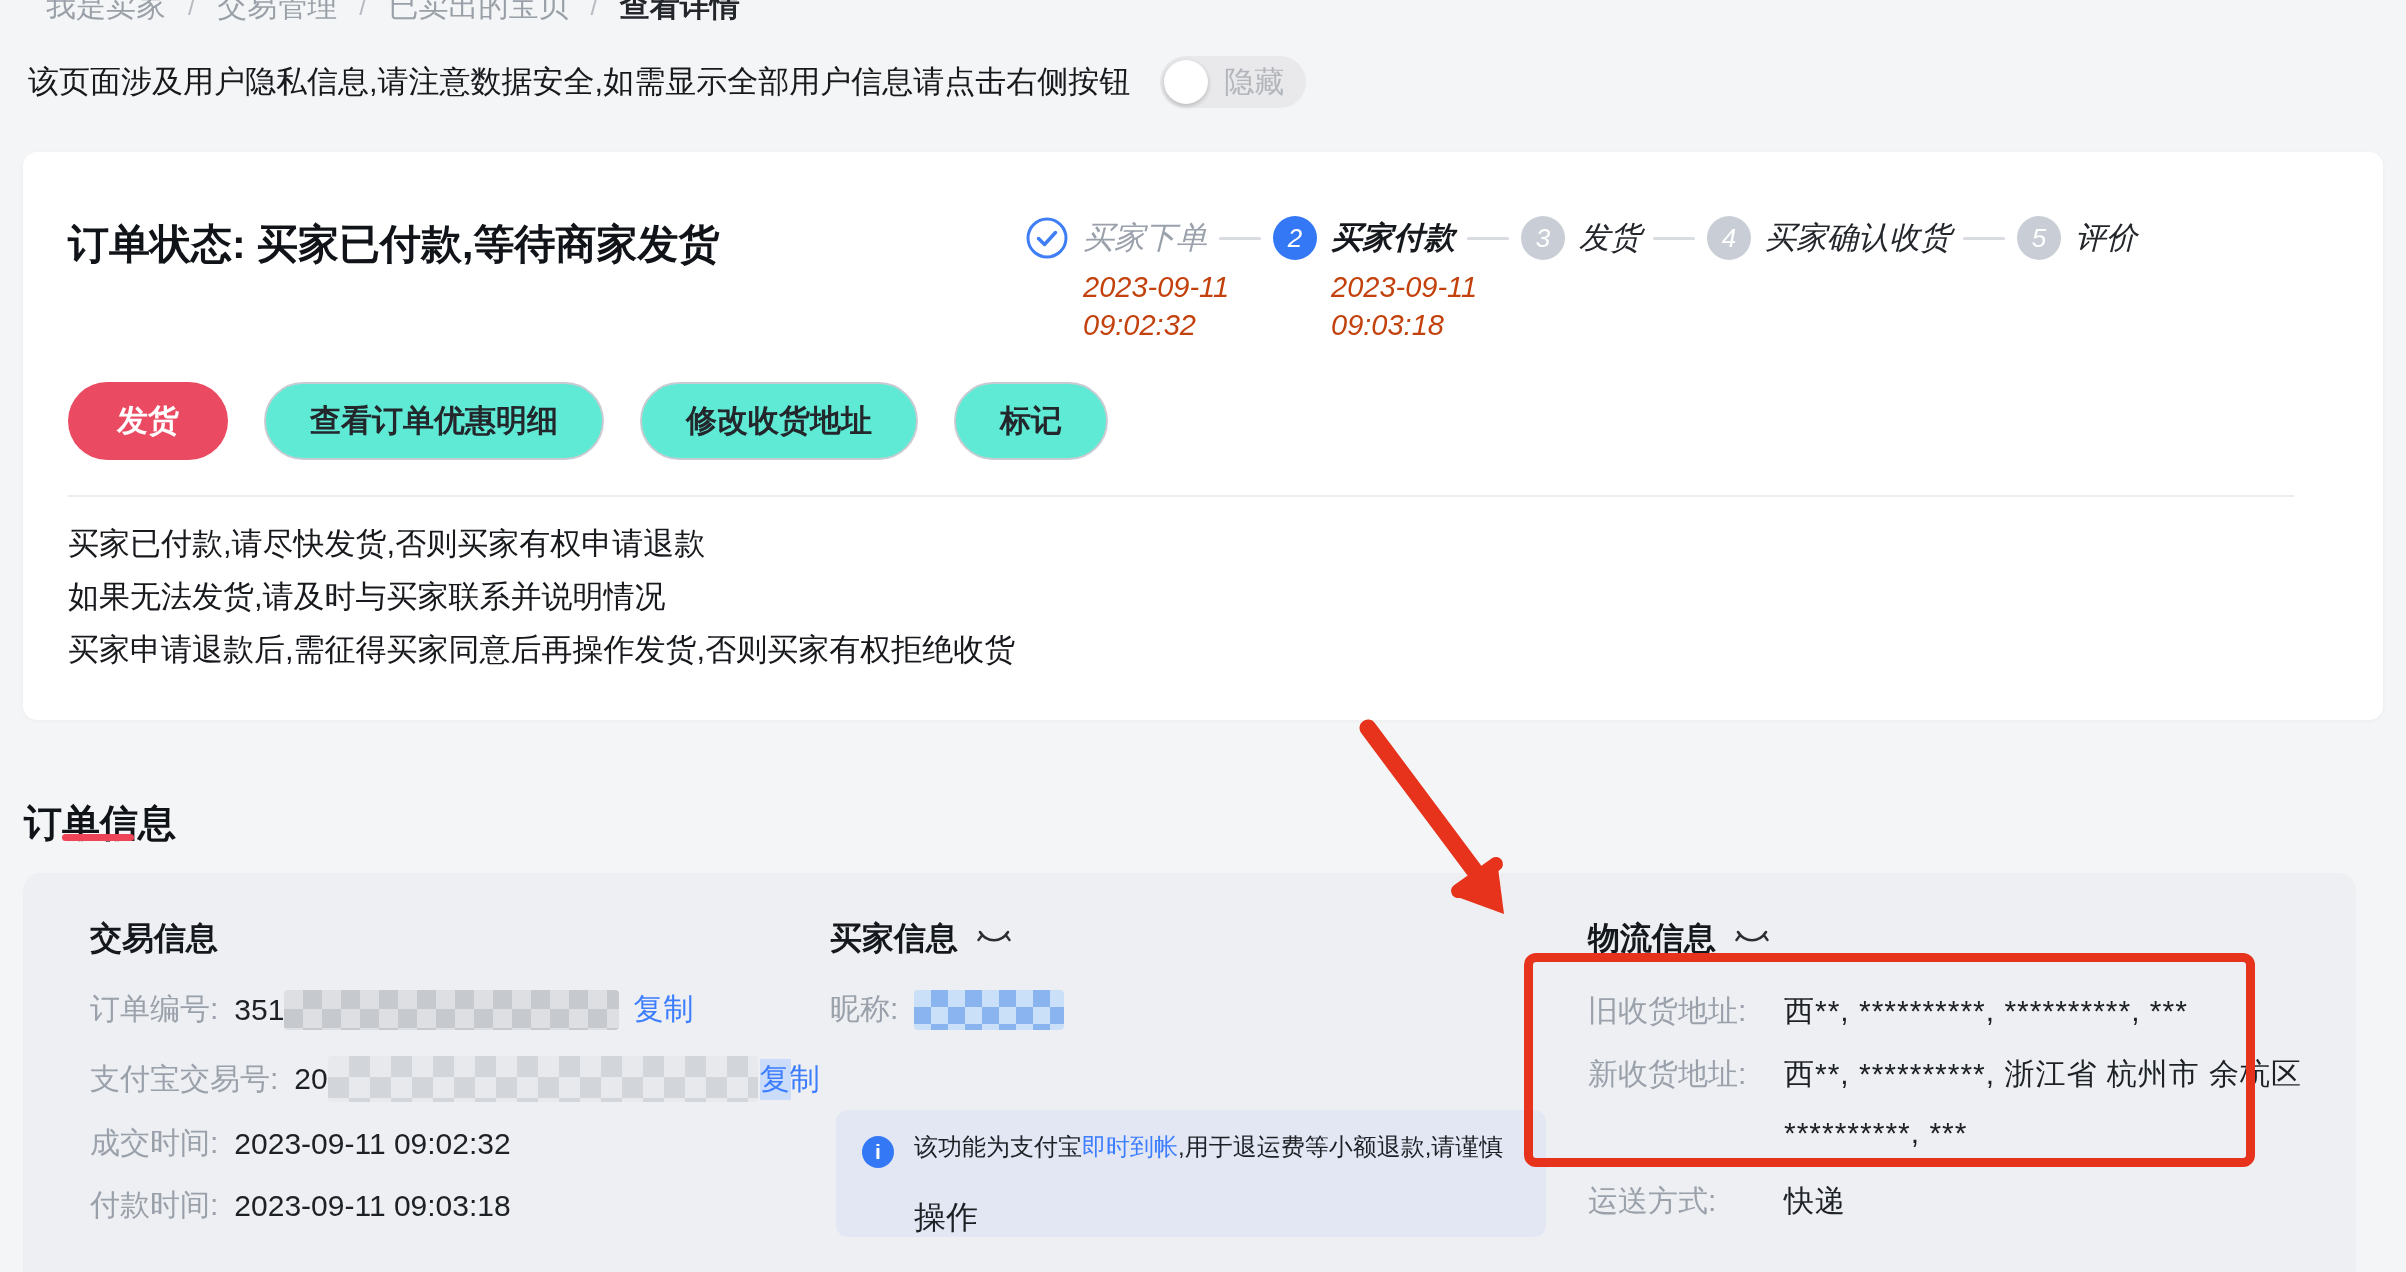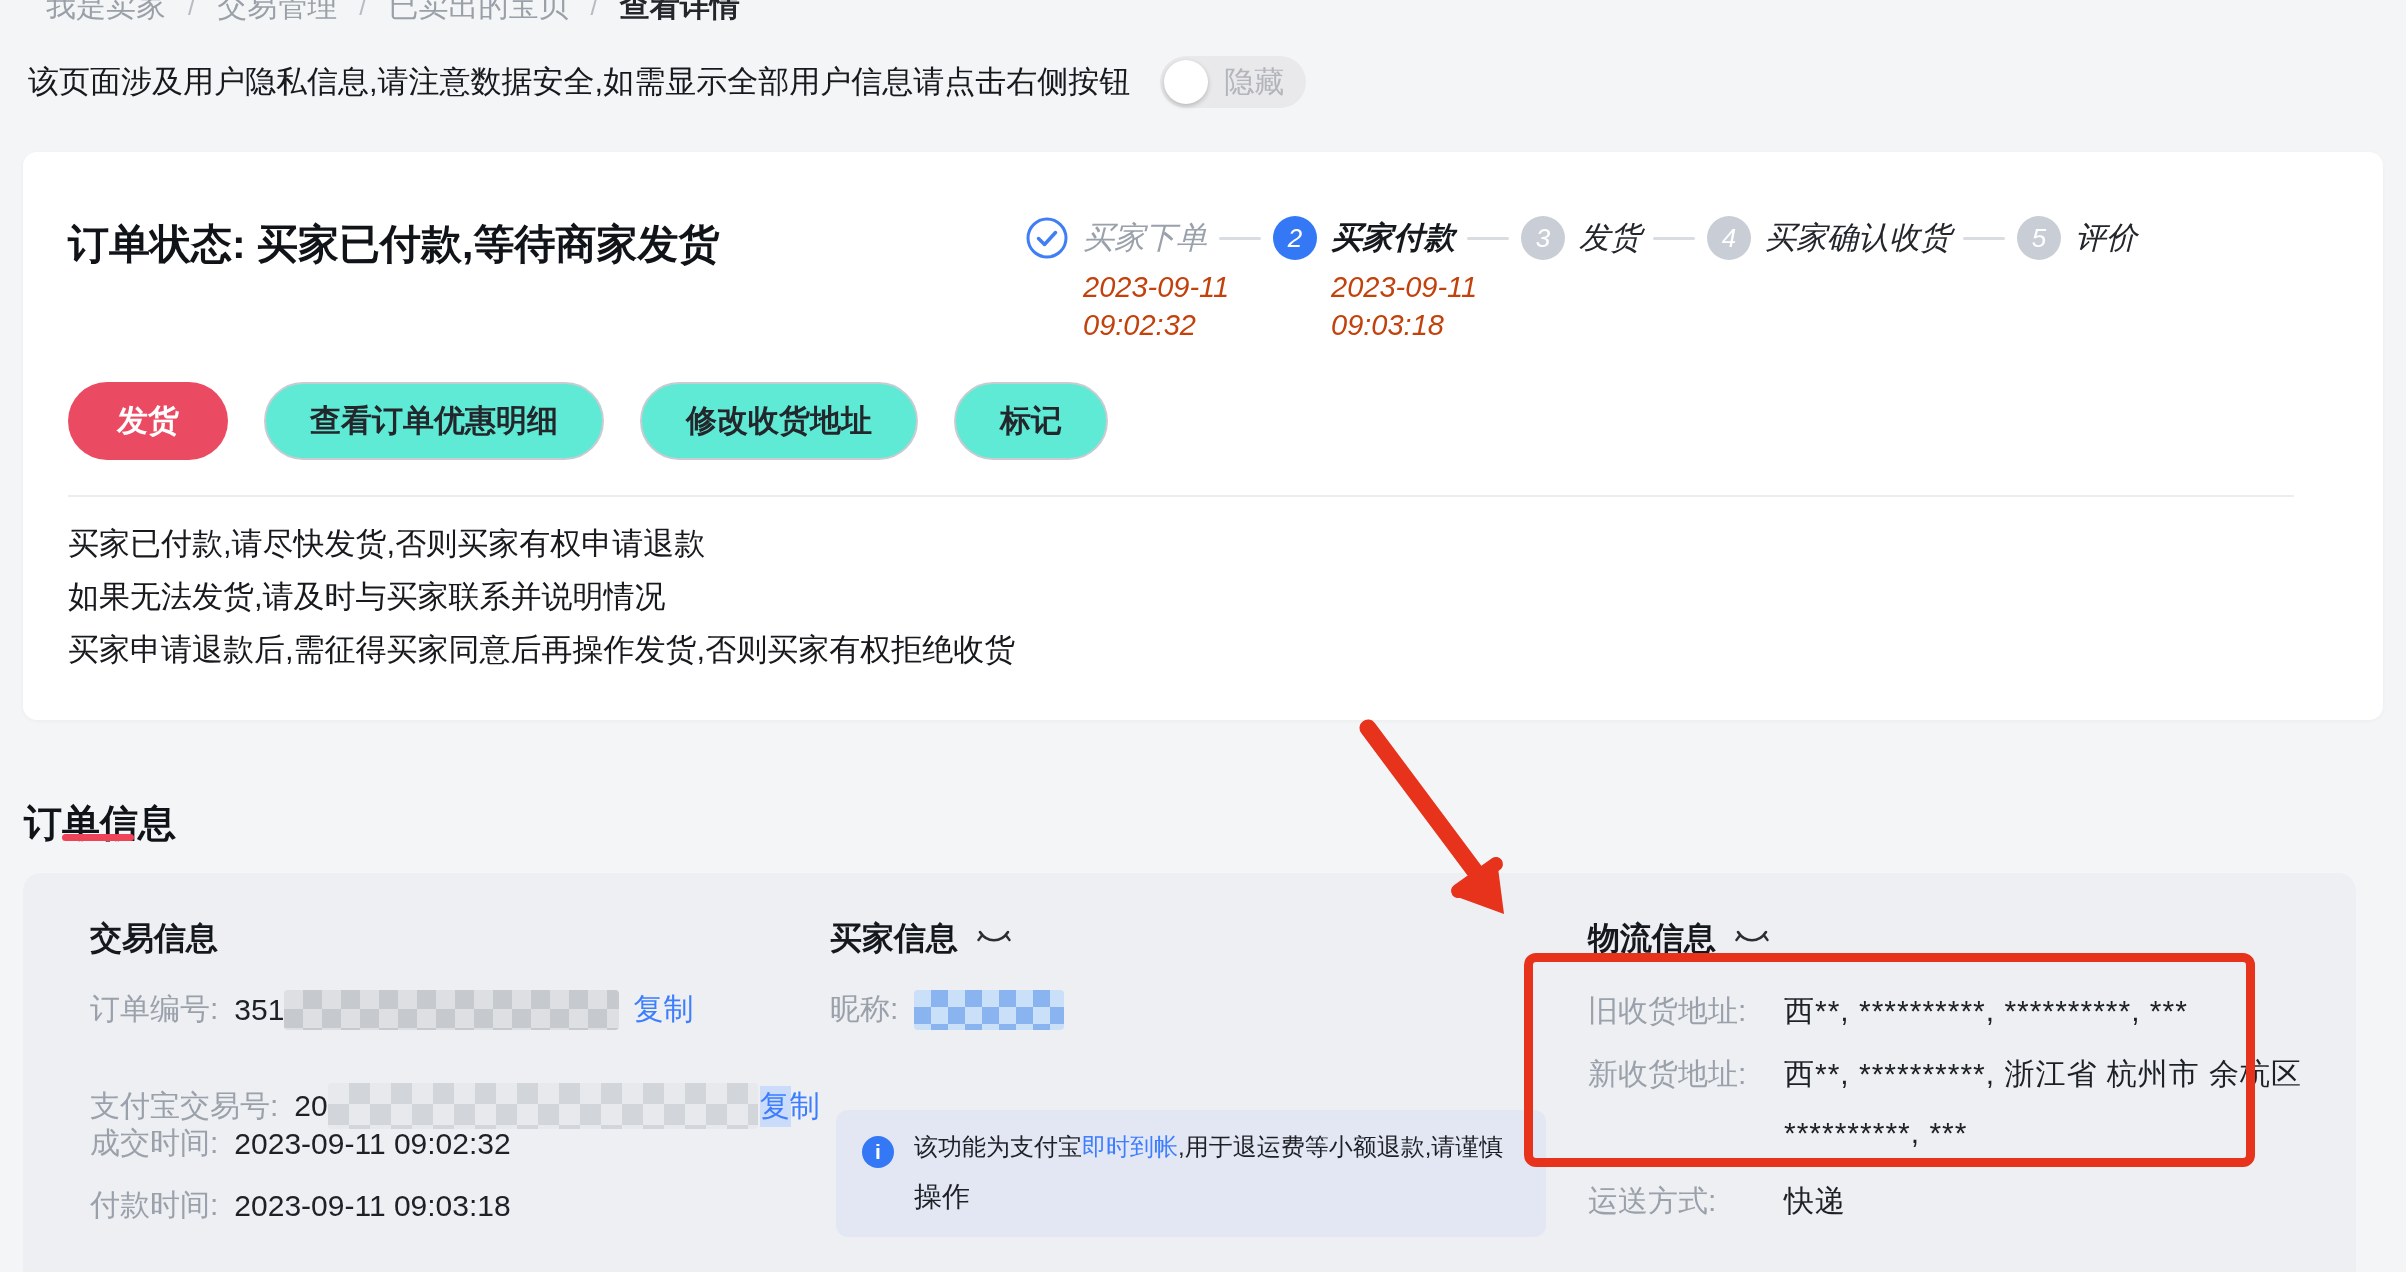--- a/index.html
+++ b/index.html
@@ -70,21 +70,21 @@
   .mosaic{display:inline-block;border-radius:4px;}
   .mosaic-gray{width:335px;height:40px;background:repeating-conic-gradient(#c6c9cd 0% 25%,#dddfe2 0% 50%);background-size:38px 38px;}
   .mosaic-gray-light{width:430px;height:46px;background:repeating-conic-gradient(#d2d5d9 0% 25%,#e7e9ec 0% 50%);background-size:42px 42px;}
   .mosaic-blue{width:150px;height:40px;background:repeating-conic-gradient(#8ab4f0 0% 25%,#cadff8 0% 50%);background-size:34px 34px;}
   .hl-copy{background:linear-gradient(90deg,#cbdcfa 0 52%,rgba(203,220,250,0) 52%);}
 
   
   .note-box{position:absolute;left:813px;top:237px;width:710px;height:127px;background:#e3e7f4;border-radius:12px;box-sizing:border-box;}
   .note-icon{position:absolute;left:26px;top:26px;width:32px;height:32px;border-radius:50%;background:#3478f6;color:#fff;display:flex;align-items:center;justify-content:center;font-size:21px;font-weight:700;font-style:normal;}
   .note-text{position:absolute;left:78px;top:20px;font-size:24px;line-height:34px;color:#1d2126;white-space:nowrap;}
-  .note-line2{position:absolute;left:78px;top:68px;font-size:28px;color:#1d2126;}
+  .note-line2{position:absolute;left:78px;top:86px;font-size:32px;color:#1d2126;}
 
   
   .logi-row{position:absolute;display:flex;font-size:30px;white-space:nowrap;}
   .logi-label{width:196px;color:#9aa1ab;flex:none;}
   .logi-value{color:#1d2126;letter-spacing:1px;}
 
   
   .red-box{position:absolute;left:1524px;top:953px;width:731px;height:214px;border:9px solid #e7321c;border-radius:12px;box-sizing:border-box;pointer-events:none;}
   .red-arrow{position:absolute;left:1352px;top:712px;pointer-events:none;}
 </style>
@@ -181,21 +181,21 @@
 
     <div style="position:absolute;left:67px;top:44px;" class="col-heading">
       <span>交易信息</span>
     </div>
     <div class="info-row" style="left:67px;top:116px;">
       <span class="row-label">订单编号:</span>
       <span class="row-value">351</span>
       <span class="mosaic mosaic-gray"></span>
       <span class="link">复制</span>
     </div>
-    <div class="info-row" style="left:67px;top:183px;margin-top:27px;">
+    <div class="info-row" style="left:67px;top:183px;">
       <span class="row-label">支付宝交易号:</span>
       <span class="row-value">20</span>
       <span class="mosaic mosaic-gray-light"></span>
       <span class="link hl-copy" style="margin-left:2px;">复制</span>
     </div>
     <div class="info-row" style="left:67px;top:250px;">
       <span class="row-label">成交时间:</span>
       <span class="row-value">2023-09-11 09:02:32</span>
     </div>
     <div class="info-row" style="left:67px;top:312px;">

